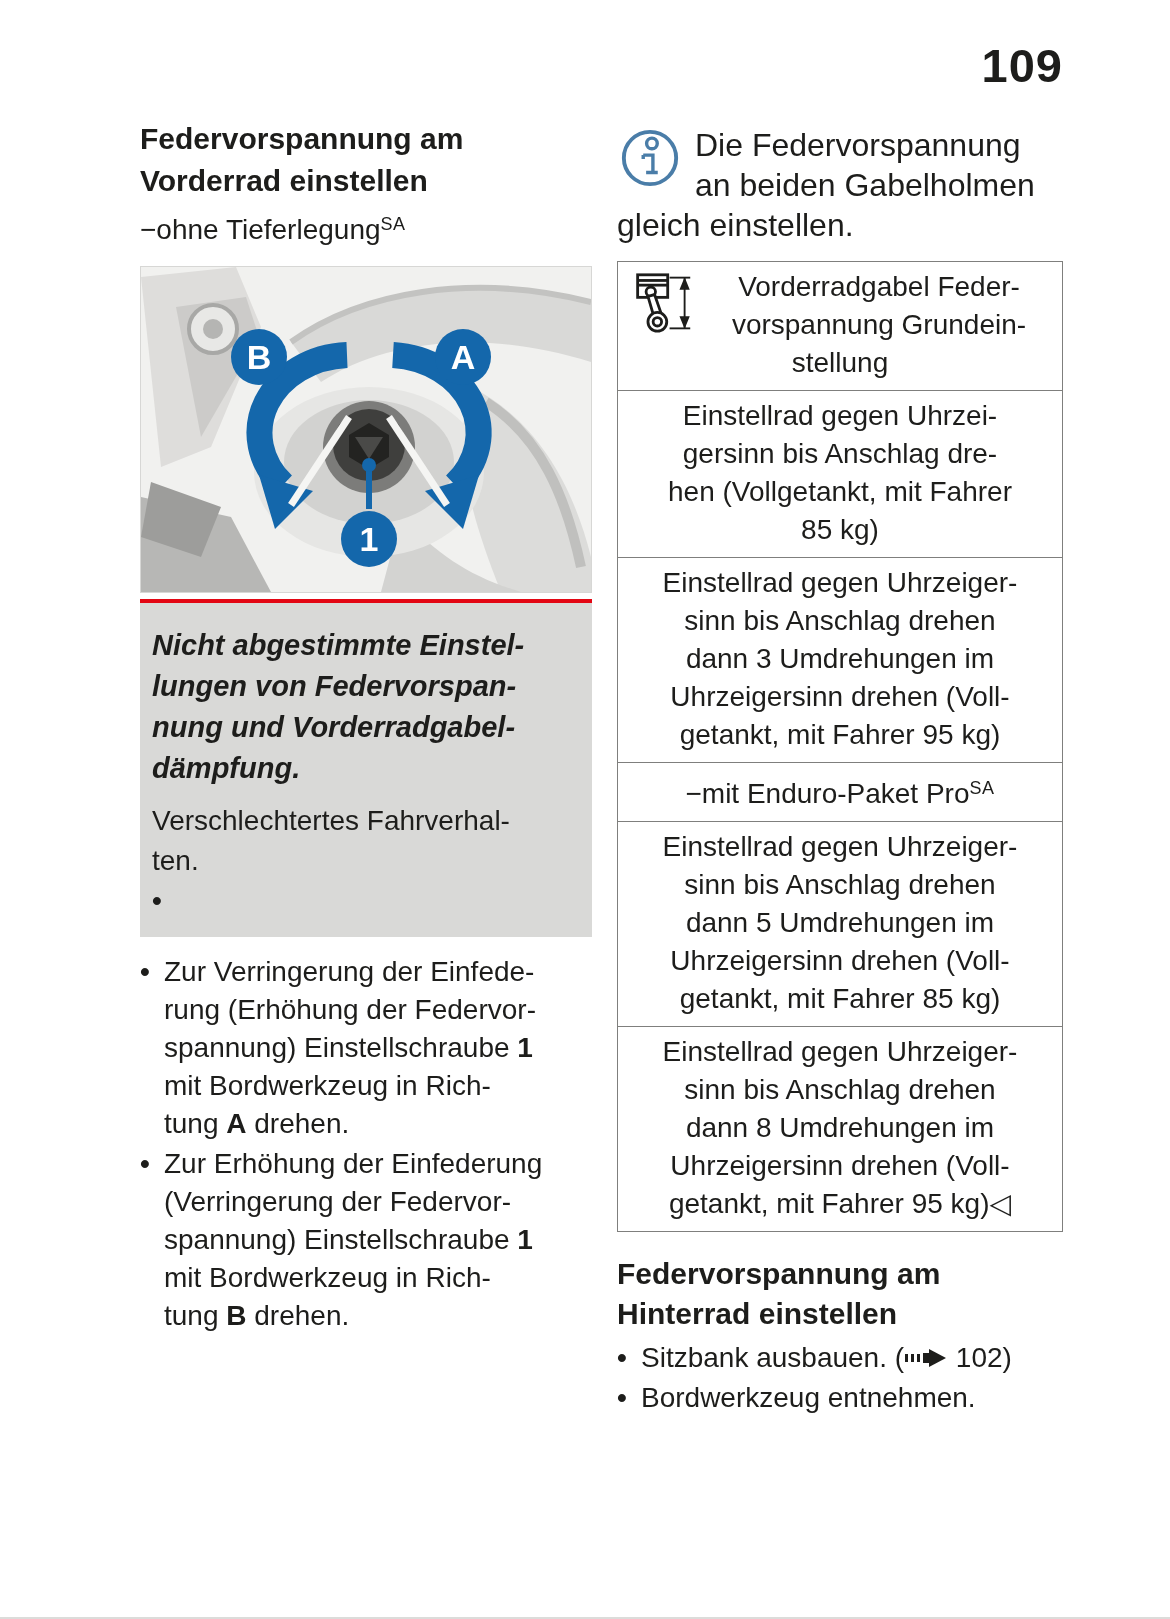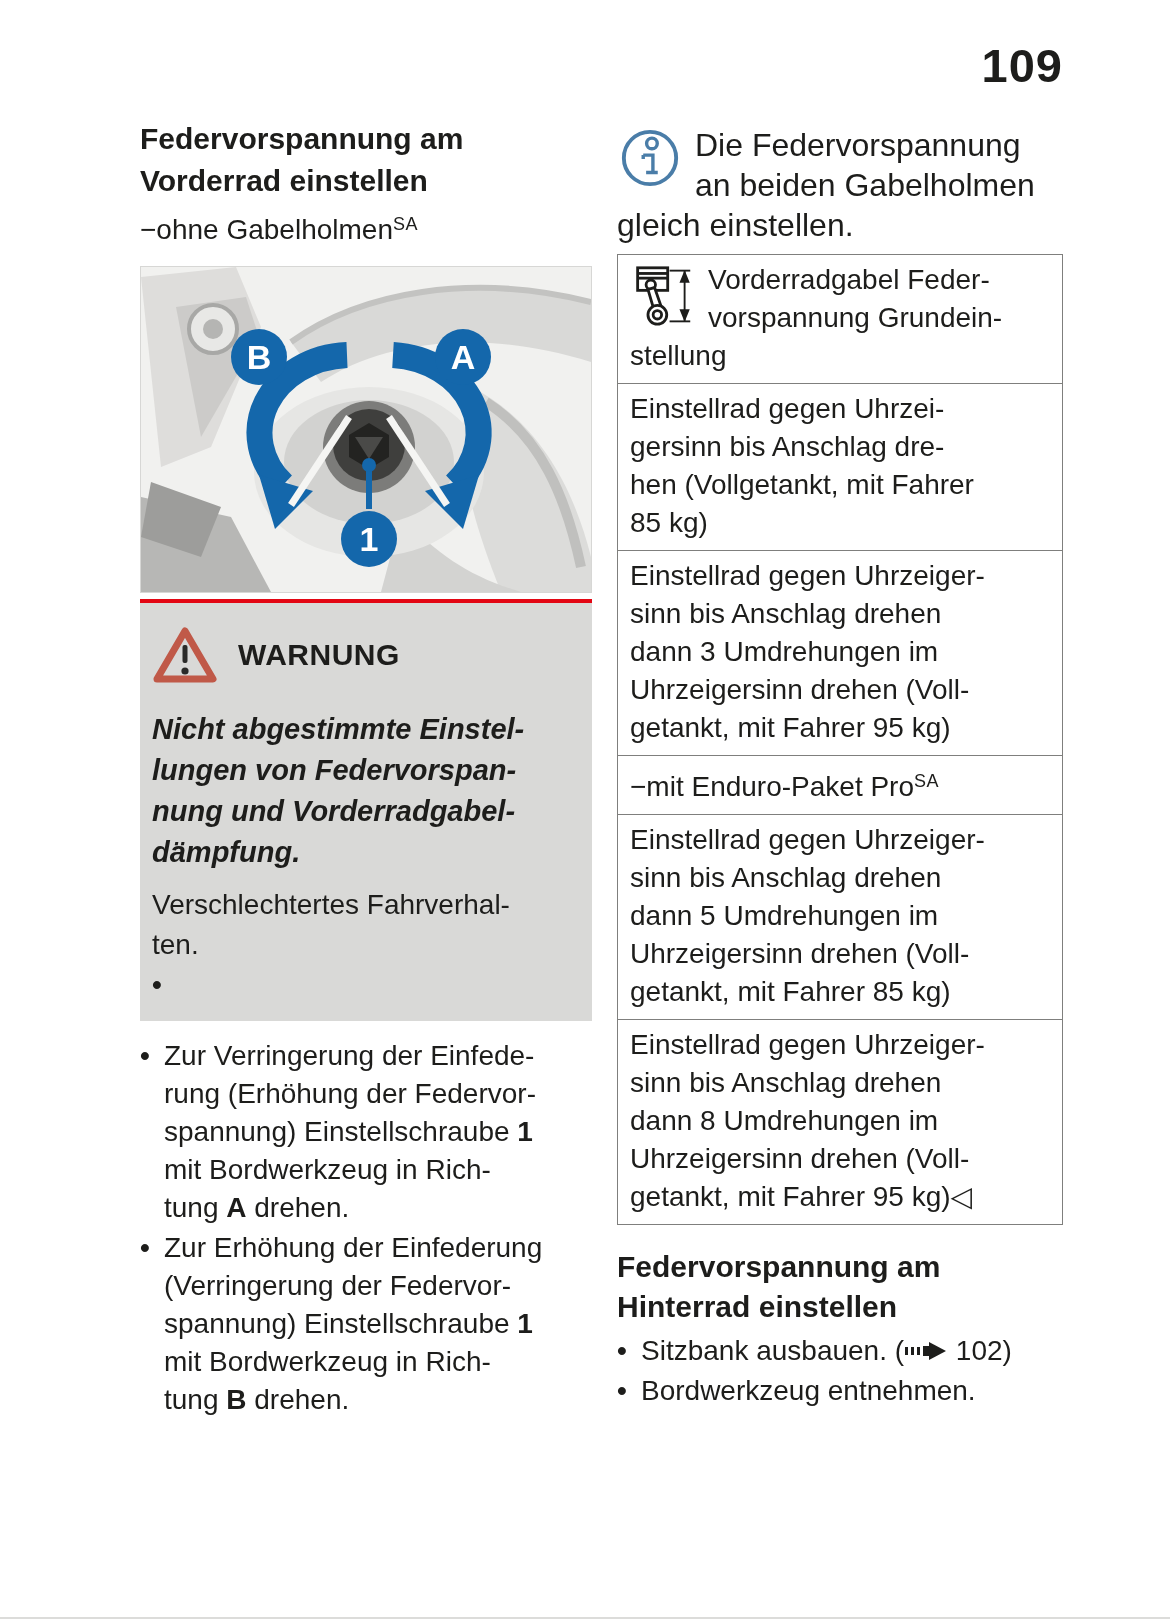--- a/index.html
+++ b/index.html
@@ -22,21 +22,21 @@
   .wtitle{font-size:29px;font-weight:bold;line-height:41px;font-style:italic;}
   .wbody{font-size:28px;line-height:40px;margin-top:12px;}
   .bullet{display:flex;font-size:28px;line-height:40px;}
   .bullet .dot{width:24px;flex:0 0 24px;font-weight:bold;}
   .bullets{margin-top:16px;}
   .bullets .bullet{line-height:38px;margin-bottom:2px;}
   .b{font-weight:bold;}
   
   .infoblock{font-size:32px;line-height:40px;min-height:120px;}
   .infoblock .iicon{float:left;width:62px;height:62px;margin:2px 14px 2px 2px;}
-  .table{margin-top:9px;border:1px solid #7f7f7d;}
+  .table{margin-top:16px;border:1px solid #7f7f7d;text-align:center;}
   .trow{border-bottom:1px solid #7f7f7d;padding:6px 12px 8px 12px;font-size:28px;line-height:38px;}
   .trow:last-child{border-bottom:none;}
   .trow .picon{float:left;width:62px;height:66px;margin:2px 14px 0 2px;}
   .h2{margin-top:22px;font-size:30px;font-weight:bold;line-height:40px;}
   .bullets2{margin-top:4px;}
   .bullets2 .bullet{line-height:40px;}
   .refarrow{display:inline-block;width:44px;height:20px;vertical-align:-1px;}
   .page-edge{position:absolute;left:0;bottom:0;width:100%;height:2px;background:#dcdcda;}
 </style>
 </head>
@@ -44,21 +44,21 @@
 
 <div class="page">
 
   <div class="pageno">109</div>
 
   <div class="col-left">
 
     <div class="h1 pre">Federvorspannung am
 Vorderrad einstellen</div>
 
-    <div class="subline"><span>−ohne Gabelholmen</span><sup class="sa">SA</sup></div>
+    <div class="subline"><span>−ohne Tieferlegung</span><sup class="sa">SA</sup></div>
 
     <div class="figure">
       <svg width="450" height="325" viewBox="0 0 450 325">
         <rect x="0" y="0" width="450" height="325" fill="#f1f1ef"></rect>
 
         <path d="M150,75 C220,25 330,5 450,35 L450,95 C340,60 240,75 180,115 Z" fill="#d9d9d7"></path>
         <path d="M150,75 C220,25 330,5 450,35" stroke="#c3c3c1" stroke-width="6" fill="none"></path>
         <path d="M0,10 L95,0 L120,60 L70,180 L20,200 Z" fill="#dedddb"></path>
         <path d="M35,40 L105,30 L118,70 L60,170 Z" fill="#cccbc9"></path>
         <circle cx="72" cy="62" r="24" fill="#e8e8e6" stroke="#a8a8a6" stroke-width="4"></circle>
@@ -94,28 +94,20 @@
         <text x="322" y="102" text-anchor="middle" font-family="Liberation Sans, sans-serif" font-size="34" font-weight="bold" fill="#ffffff">A</text>
 
         <line x1="228" y1="200" x2="228" y2="242" stroke="#1467ab" stroke-width="6"></line>
         <circle cx="228" cy="198" r="7" fill="#1467ab"></circle>
         <circle cx="228" cy="272" r="28" fill="#1467ab"></circle>
         <text x="228" y="284" text-anchor="middle" font-family="Liberation Sans, sans-serif" font-size="34" font-weight="bold" fill="#ffffff">1</text>
       </svg>
     </div>
 
     <div class="warnbox">
-      <div class="warnhead">
-        <svg class="wicon" width="66" height="60" viewBox="0 0 66 60">
-          <path d="M33,6 L61,54 L5,54 Z" fill="none" stroke="#c05948" stroke-width="7" stroke-linejoin="round"></path>
-          <rect x="30.5" y="20" width="5" height="18" rx="2" fill="#2a2a28"></rect>
-          <circle cx="33" cy="46" r="3.6" fill="#2a2a28"></circle>
-        </svg>
-        <span class="wlabel">WARNUNG</span>
-      </div>
       <div class="wtitle pre">Nicht abgestimmte Einstel-
 lungen von Federvorspan-
 nung und Vorderradgabel-
 dämpfung.</div>
       <div class="wbody pre">Verschlechtertes Fahrverhal-
 ten.</div>
       <div class="bullet">
         <span class="dot">•</span>
       </div>
     </div>

